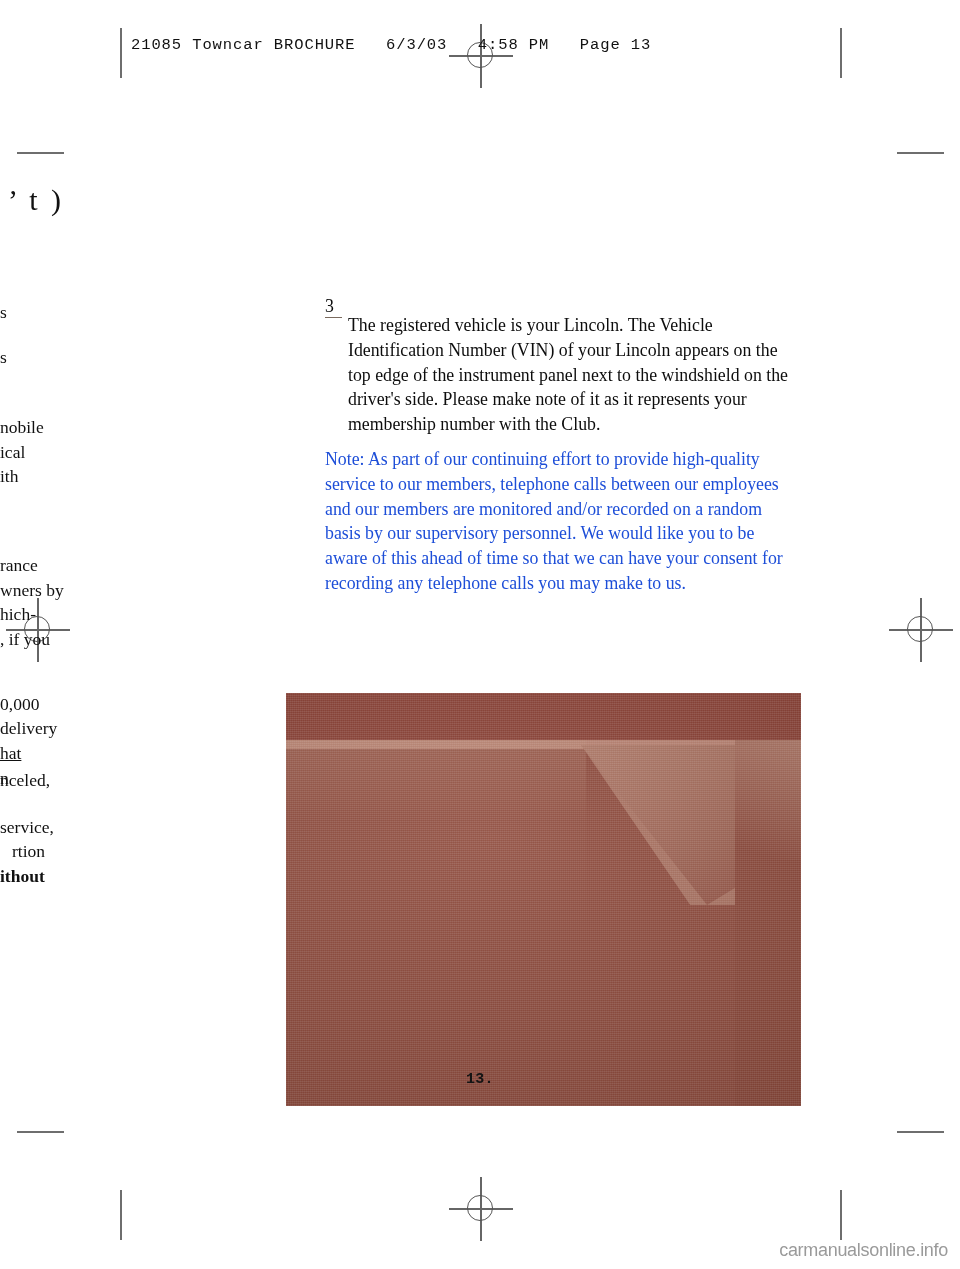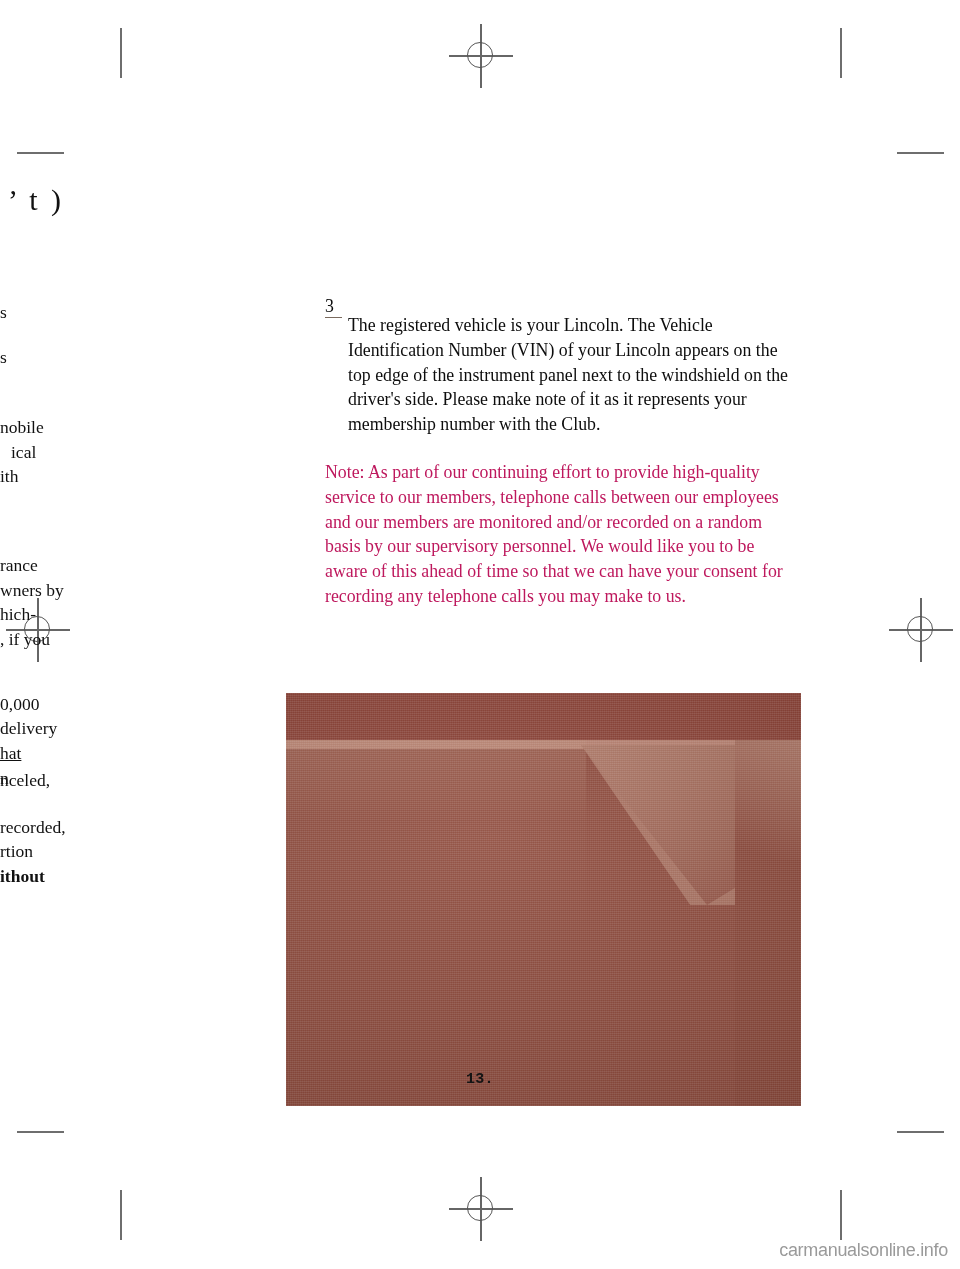--- a/index.html
+++ b/index.html
@@ -126,22 +126,22 @@
     line-height: 22px;
     margin-right: 6px;
   }
   .numbered .txt {
     flex: 1 1 auto;
     margin-top: 18px;
   }
   .para {
     font-size: 17.8px;
     line-height: 24.8px;
-    color: #be185d;
-    margin-top: 23px;
+    color: #1d4ed8;
+    margin-top: 10px;
   }
 
   
   .photo {
     position: absolute;
     left: 286px;
     top: 693px;
     width: 515px;
     height: 413px;
     overflow: hidden;
@@ -278,40 +278,41 @@
     <div class="hline"></div>
     <div class="ring"></div>
   </div>
 
   <div class="regmark" style="left:449px; top:1177px;">
     <div class="vline"></div>
     <div class="hline"></div>
     <div class="ring"></div>
   </div>
 
+  <div class="slug">21085 Towncar BROCHURE   6/3/03   4:58 PM   Page 13</div>
 
   <div class="clip-col">
     <div class="clip-title">’ t )</div>
     <div id="clip-frags">
         <div class="clip-frag" style="top: 300px; left: 0px;">s</div>
         <div class="clip-frag" style="top: 345px; left: 0px;">s</div>
         <div class="clip-frag" style="top: 415px; left: 0px;">nobile</div>
-        <div class="clip-frag" style="top: 440px; left: 11px;">ical</div>
+        <div class="clip-frag" style="top: 440px; left: 0px;">ical</div>
         <div class="clip-frag" style="top: 464px; left: 0px;">ith</div>
         <div class="clip-frag" style="top: 553px; left: 0px;">rance</div>
         <div class="clip-frag" style="top: 578px; left: 0px;">wners by</div>
         <div class="clip-frag" style="top: 602px; left: 0px;">hich-</div>
         <div class="clip-frag" style="top: 627px; left: 0px;">, if you</div>
         <div class="clip-frag" style="top: 692px; left: 0px;">0,000</div>
         <div class="clip-frag" style="top: 716px; left: 0px;">delivery</div>
         <div class="clip-frag" style="top: 741px; left: 0px; text-decoration: underline;">hat</div>
         <div class="clip-frag" style="top: 766px; left: 0px;">n</div>
         <div class="clip-frag" style="top: 768px; left: 0px;">nceled,</div>
-        <div class="clip-frag" style="top: 815px; left: 0px;">recorded,</div>
-        <div class="clip-frag" style="top: 839px; left: 0px;">rtion</div>
+        <div class="clip-frag" style="top: 815px; left: 0px;">service,</div>
+        <div class="clip-frag" style="top: 839px; left: 12px;">rtion</div>
         <div class="clip-frag" style="top: 864px; left: 0px; font-weight: bold;">ithout</div>
       </div>
   </div>
 
   <div class="body-col">
     <div class="numbered">
       <span class="num">3</span>
       <span class="txt">The registered vehicle is your Lincoln. The Vehicle Identification Number (VIN) of your Lincoln appears on the top edge of the instrument panel next to the windshield on the driver's side. Please make note of it as it represents your membership number with the Club.</span>
     </div>
     <div class="para">Note: As part of our continuing effort to provide high-quality service to our members, telephone calls between our employees and our members are monitored and/or recorded on a random basis by our supervisory personnel. We would like you to be aware of this ahead of time so that we can have your consent for recording any telephone calls you may make to us.</div>

